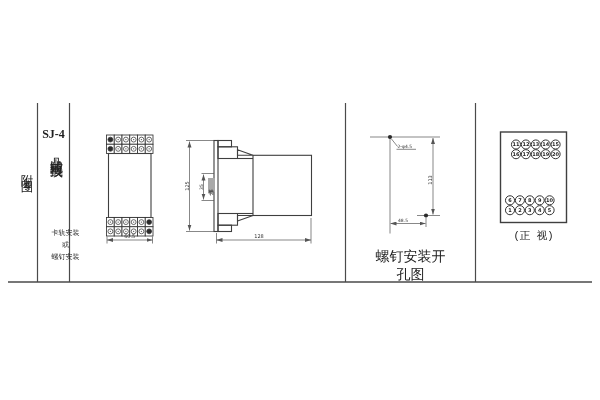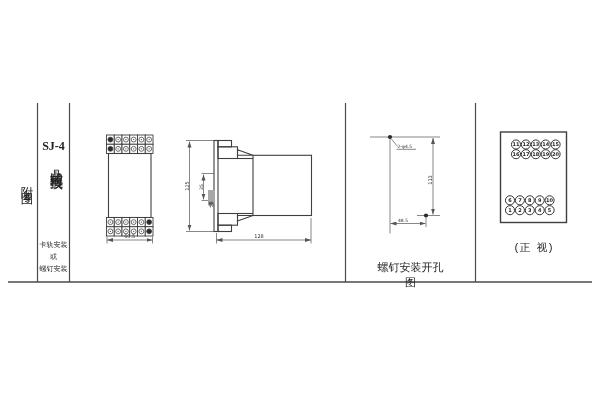--- a/index.html
+++ b/index.html
@@ -1,18 +1,18 @@
 <!DOCTYPE html>
 <html><head>
 <meta charset="utf-8">
 <style>
   html,body{margin:0;padding:0;background:#ffffff;}
   .screen{position:relative;width:600px;height:400px;background:#ffffff;overflow:hidden;
           font-family:"Liberation Sans",sans-serif;}
-  .abs{position:absolute;margin-top:12px;}
+  .abs{position:absolute;}
   .cjk{color:#222;font-family:"DejaVu Sans",sans-serif;}
   .vtext{writing-mode:vertical-rl;text-orientation:upright;}
   .fig-label{color:#222;text-align:center;font-family:Liberation Mono, monospace;}
   .model{font-family:"Liberation Serif",serif;font-weight:600;color:#1e1e1e;text-align:center;}
   .notes{font-size:7px;line-height:12px;text-align:center;color:#222;}
   .slot-tag{background:#a8a8a8;color:#2a2a2a;font-size:5.5px;line-height:6px;
             writing-mode:vertical-rl;text-orientation:upright;text-align:center;}
   svg{position:absolute;left:0;top:0;}
   svg .ln{stroke:#3f3f3f;stroke-width:1.1;fill:none;}
   svg .grid{stroke:#4a4a4a;stroke-width:1.2;fill:none;}
@@ -242,25 +242,25 @@
       </g>
     </g>
   </svg>
 
   <div class="abs cjk vtext" style="left:18px;top:164px;font-size:12.5px;letter-spacing:7px;">附图4</div>
 
   <div class="abs model" style="left:38px;top:127px;width:31px;font-size:12px;">SJ-4</div>
 
   <div class="abs cjk vtext" style="left:47px;top:147px;font-size:13px;letter-spacing:1.5px;">凸出式前接线</div>
 
-  <div class="abs notes cjk" style="left:37px;top:227px;width:33px;">
+  <div class="abs notes cjk" style="left:37px;top:227px;width:33px;padding-left:12px;">
     <div>卡轨安装</div>
     <div>或</div>
     <div>螺钉安装</div>
   </div>
 
   <div class="abs slot-tag" style="left:207.5px;top:178px;width:7px;height:14px;">卡槽</div>
 
-  <div class="abs fig-label cjk" style="left:373px;top:248px;width:75px;font-size:11px;">螺钉安装开孔图</div>
+  <div class="abs fig-label cjk" style="left:373px;top:248px;width:75px;font-size:14px;">螺钉安装开孔图</div>
 
   <div class="abs fig-label cjk" style="left:503px;top:229px;width:61px;font-size:10.5px;">(正 视)</div>
 
 </div>
 
 </body></html>

